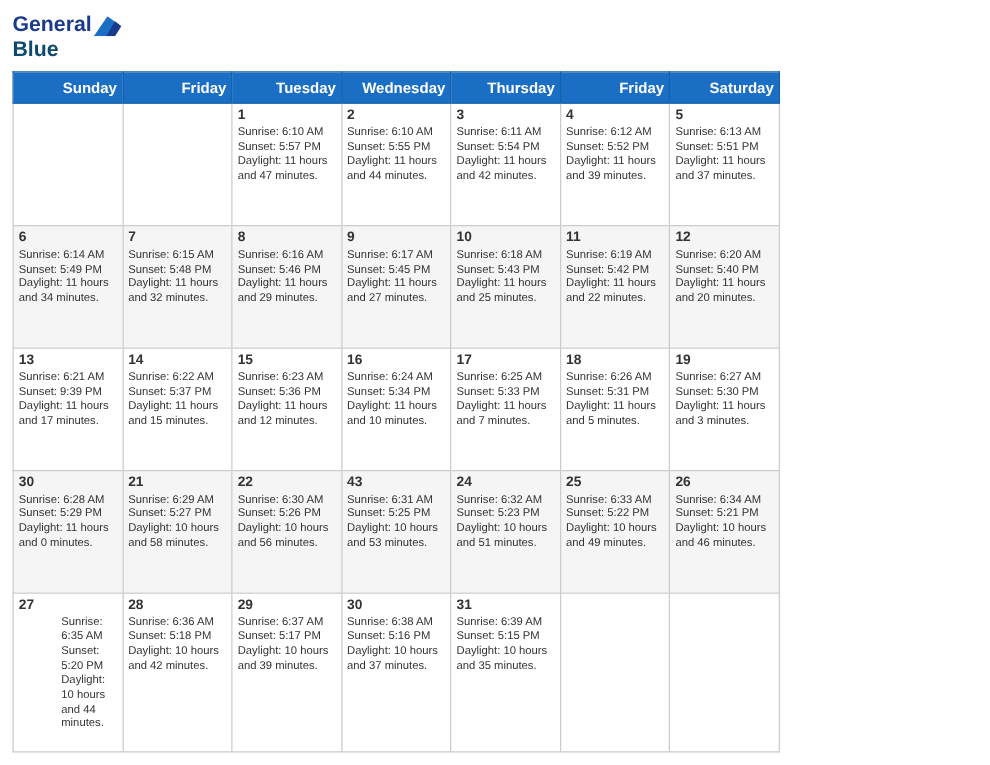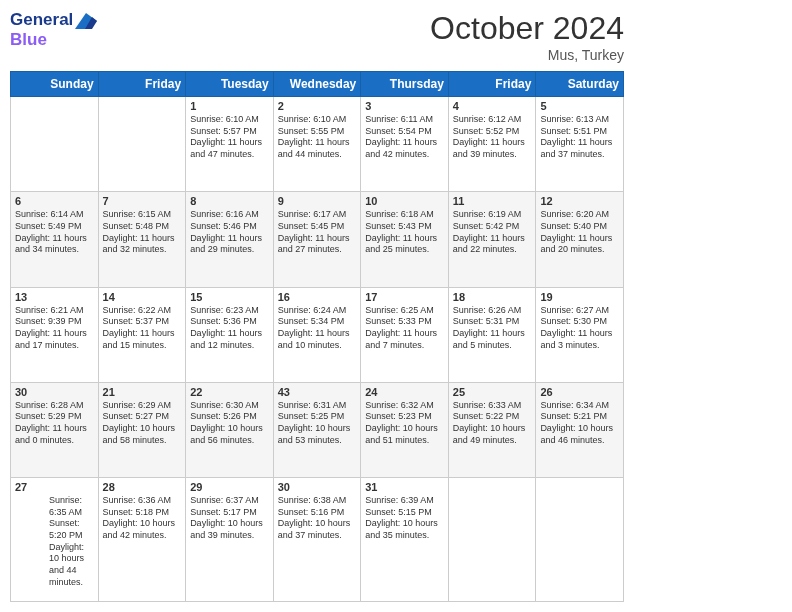--- a/index.html
+++ b/index.html
@@ -96,26 +96,22 @@
     <div class="logo">
       <div>
         <div style="display:flex;align-items:center;">
           <div style="font-size:17px;font-weight:bold;color:#1a3a8c;line-height:1.15;">
             <span style="color:#1a3a8c;">General</span><svg width="22" height="16" viewBox="0 0 22 16" style="display:inline-block;vertical-align:middle;margin-left:2px;">
                 <polygon points="0,16 11,0 22,8 11,16" fill="#1a6fc4"></polygon>
                 <polygon points="10,16 17,4 22,8 17,16" fill="#1a3a8c"></polygon>
               </svg>
           </div>
         </div>
-        <div style="font-size:17px;font-weight:bold;color:#8b5cf6;line-height:1.15;">Blue</div>
+        <div style="font-size:17px;font-weight:bold;color:#0c4a6e;line-height:1.15;">Blue</div>
       </div>
-    </div>
-    <div class="title-block">
-      <div class="month-title">October 2024</div>
-      <div class="location">Mus, Turkey</div>
     </div>
   </div>
 
   <table class="calendar">
     <thead>
       <tr>
         <th>Sunday</th>
         <th>Friday</th>
         <th>Tuesday</th>
         <th>Wednesday</th>

